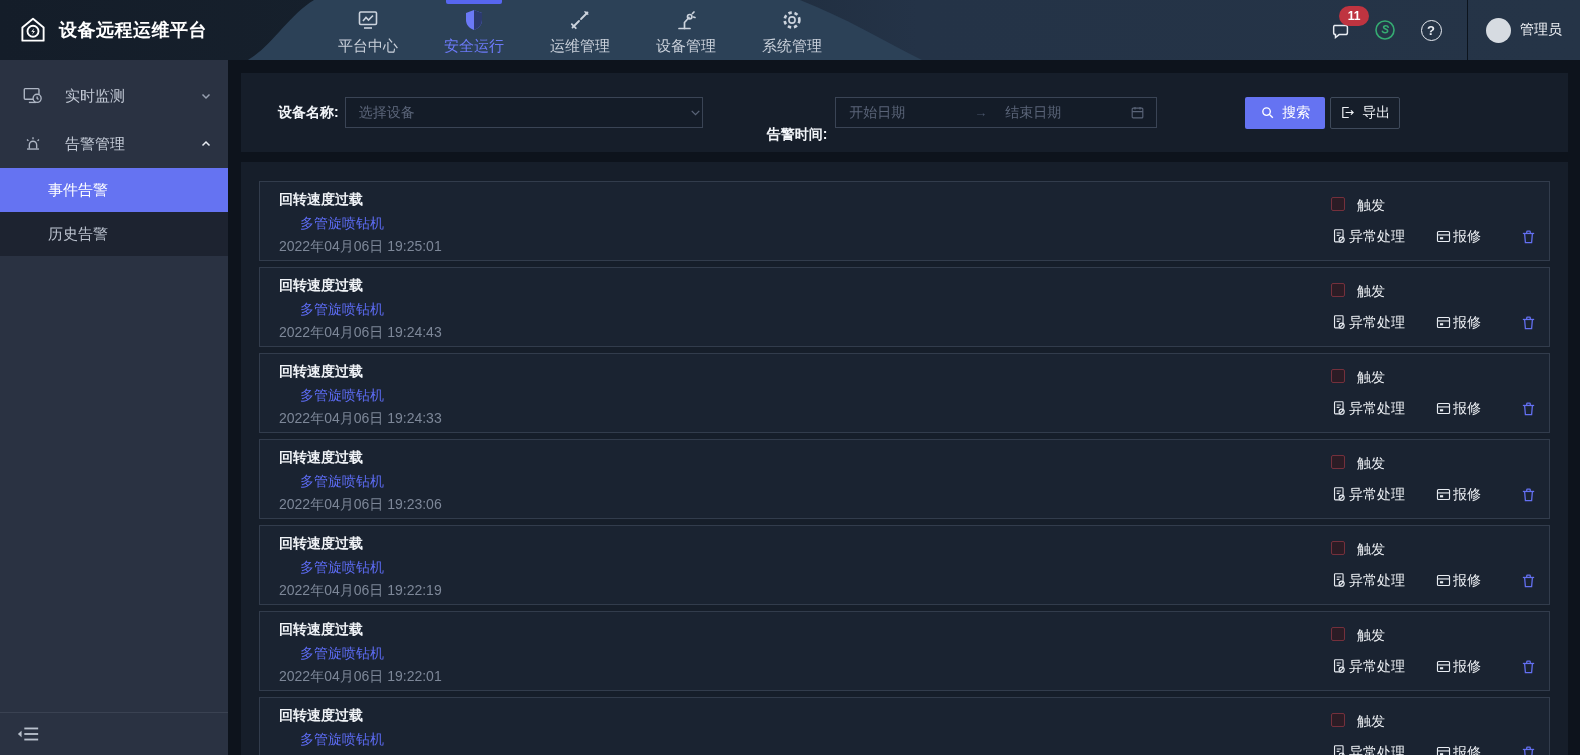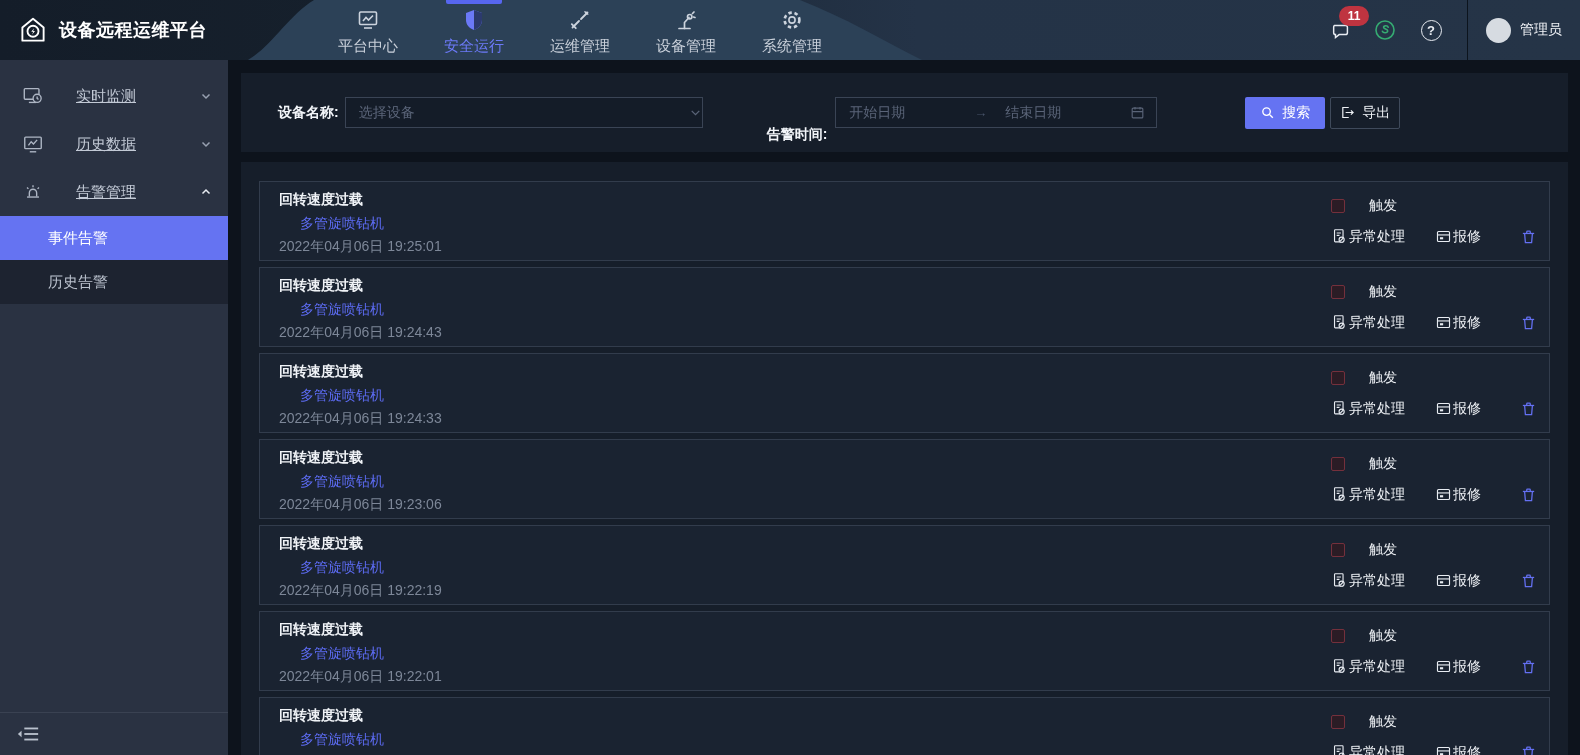--- a/index.html
+++ b/index.html
@@ -26,21 +26,21 @@
   .help-circle { width:21px; height:21px; border:1.6px solid #e8ecf2; border-radius:50%; color:#e8ecf2; font-size:13px; font-weight:700; display:flex; align-items:center; justify-content:center; }
   .hdr-divider { width:1px; height:60px; background:#0c141d; margin:0 18px 0 22px; }
   .user { display:flex; align-items:center; gap:9px; margin-right:18px; cursor:pointer; }
   .avatar { width:25px; height:25px; border-radius:50%; background:#d6dbe1; }
   .username { color:#f2f4f8; font-size:14px; }
 
   
   .sidebar { position:absolute; top:60px; left:0; width:228px; bottom:0; background:#2a3242; z-index:4; }
   .menu { padding-top:12px; }
   .menu-item { height:48px; display:flex; align-items:center; padding:0 16px 0 22px; color:#c3cad6; cursor:pointer; }
-  .menu-item .mi-label { margin-left:32px; font-size:15px; flex:1;text-decoration:underline; }
+  .menu-item .mi-label { margin-left:21px; font-size:15px; flex:1; }
   .menu-item .chev { margin-left:auto; }
   .submenu { background:#1d2330; }
   .submenu-item { height:44px; display:flex; align-items:center; padding-left:48px; font-size:15px; color:#bac1cd; cursor:pointer; }
   .submenu-item.selected { background:#6573f2; color:#ffffff; }
   .sidebar-footer { position:absolute; left:0; right:0; bottom:0; height:43px; border-top:1px solid #3a4252; display:flex; align-items:center; padding-left:16px; }
   .collapse-btn { cursor:pointer; display:flex; align-items:center; }
 
   
   .main { position:absolute; left:228px; top:60px; right:0; bottom:0; background:#0d131c; padding:13px 12px 0 13px; overflow:hidden; }
   .filter-panel { height:79px; background:#161e2a; display:flex; align-items:center; margin-bottom:10px; }
@@ -57,21 +57,21 @@
   .btn-search { margin-left:88px; width:80px; background:#6573f2; color:#fff; border-radius:2px; }
   .btn-export { margin-left:5px; width:70px; background:transparent; border:1px solid #3f4a5b; color:#eef1f5; border-radius:2px; }
 
   .list-panel { background:#161e2a; height:calc(100% - 89px); padding:19px 18px; overflow:hidden; display:flex; flex-direction:column; gap:6px; }
   .alarm-card { flex:0 0 80px; border:1px solid #323c4c; background:#1a2331; display:flex; justify-content:space-between; padding:0 12px 0 19px; }
   .card-left { padding-top:9px; }
   .alarm-title { font-weight:700; color:#f0f3f7; font-size:14px; line-height:17px; }
   .alarm-device { margin:7px 0 0 21px; color:#5c6bf2; font-size:14px; line-height:17px; cursor:pointer; }
   .alarm-time { margin-top:6px; color:#7d8798; font-size:14px; line-height:17px; }
   .card-right { width:206px; display:flex; flex-direction:column; justify-content:center; gap:13px; flex:0 0 auto; }
-  .trig-row { display:flex; align-items:center; gap:24px; }
+  .trig-row { display:flex; align-items:flex-start; gap:12px; }
   .trig-box { width:14px; height:14px; border:1px solid #74303c; background:#2b1c25; border-radius:2px; cursor:pointer; }
   .trig-label { color:#eef1f5; }
   .act-row { display:flex; align-items:center; }
   .act { display:flex; align-items:center; gap:1px; cursor:pointer; color:#eef1f5; }
   .act-repair { margin-left:30px; }
   .trash { margin-left:auto; cursor:pointer; display:flex; align-items:center; }
   svg { display:block; }
 </style>
 </head>
 <body>
@@ -183,31 +183,20 @@
           <circle cx="16.5" cy="14.5" r="4.4" fill="#2a3242"></circle>
           <path d="M16.5 12.6 V14.7 L18 15.7"></path>
         </svg>
         <span class="mi-label">实时监测</span>
         <svg class="chev" width="12" height="12" viewBox="0 0 24 24" fill="none" stroke="#98a1b1" stroke-width="3">
           <path d="M5 9 L12 16 L19 9"></path>
         </svg>
       </div>
       <div class="menu-item">
         <svg width="22" height="22" viewBox="0 0 24 24" fill="none" stroke="#aeb6c4" stroke-width="1.5">
-          <rect x="3" y="4.5" width="18" height="12.5" rx="1"></rect>
-          <path d="M7 13.5 L10 9.5 L12.5 12 L16.5 7.5"></path>
-          <path d="M8.5 20.5 h7"></path>
-        </svg>
-        <span class="mi-label">历史数据</span>
-        <svg class="chev" width="12" height="12" viewBox="0 0 24 24" fill="none" stroke="#98a1b1" stroke-width="3">
-          <path d="M5 9 L12 16 L19 9"></path>
-        </svg>
-      </div>
-      <div class="menu-item">
-        <svg width="22" height="22" viewBox="0 0 24 24" fill="none" stroke="#aeb6c4" stroke-width="1.5">
           <path d="M8 17 v-4 a4 4 0 0 1 8 0 v4"></path>
           <path d="M5.5 17.5 h13"></path>
           <path d="M12 6.8 V4.6"></path>
           <path d="M7 8.6 L5.5 7.1"></path>
           <path d="M17 8.6 L18.5 7.1"></path>
         </svg>
         <span class="mi-label">告警管理</span>
         <svg class="chev" width="12" height="12" viewBox="0 0 24 24" fill="none" stroke="#e8ecf2" stroke-width="3">
           <path d="M5 15 L12 8 L19 15"></path>
         </svg>

